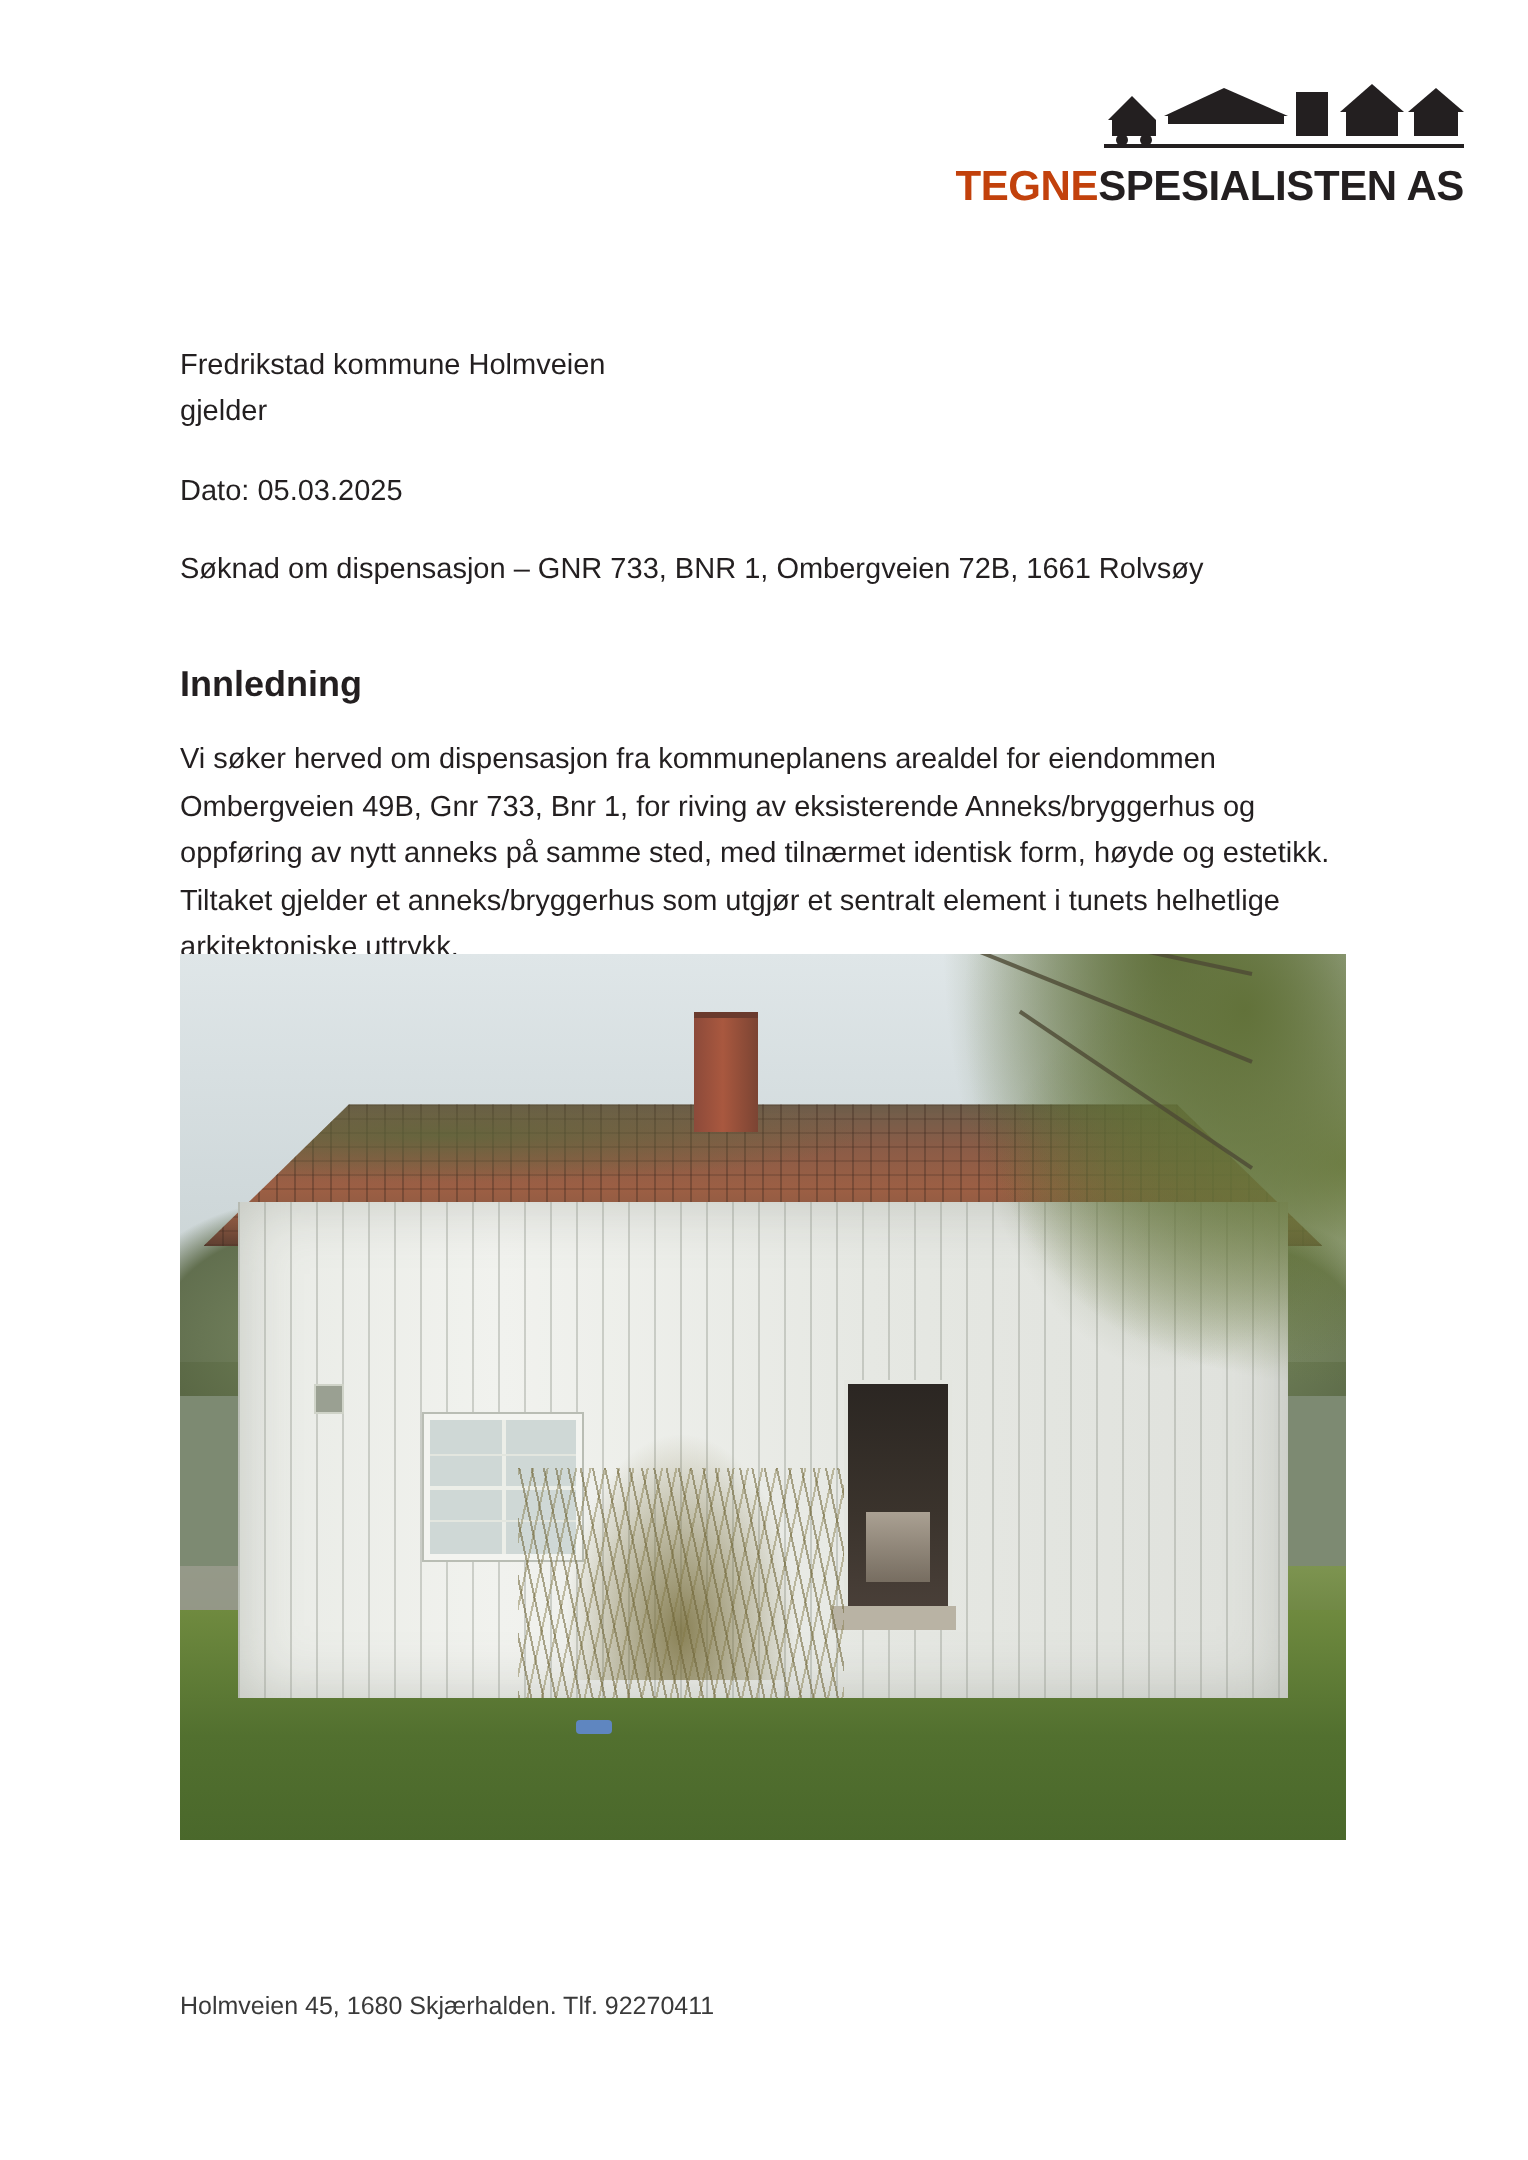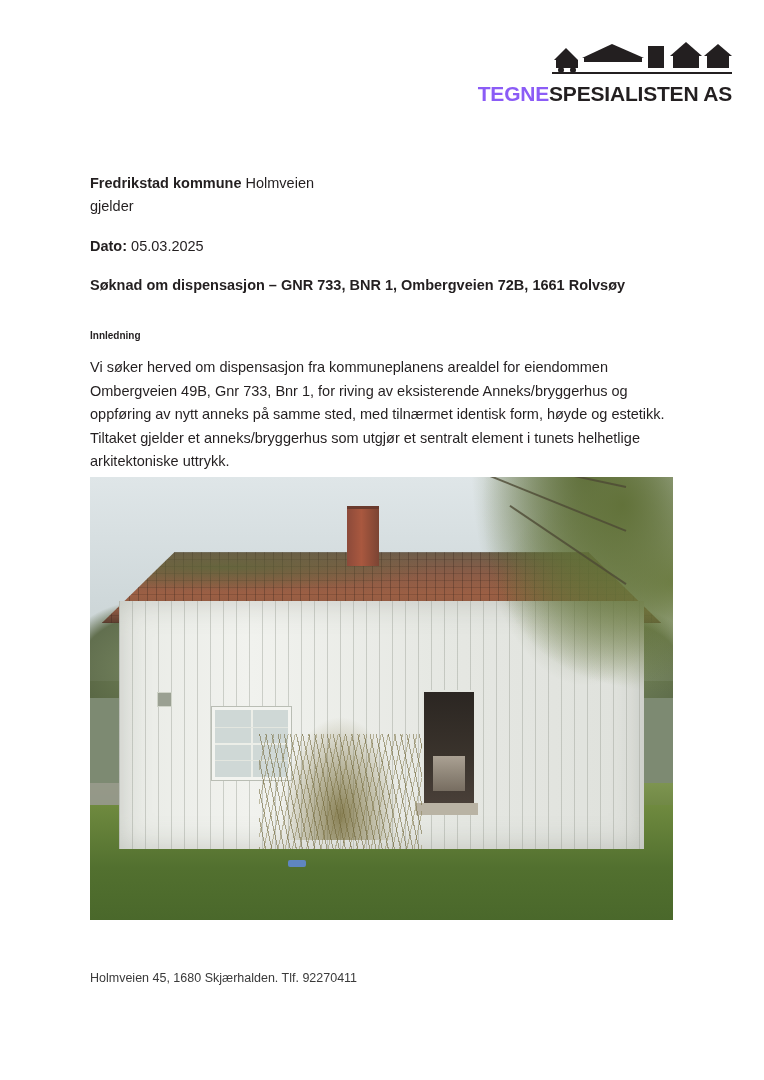--- a/index.html
+++ b/index.html
@@ -38,41 +38,41 @@
   }
   .logo-word {
     margin-top: 6px;
     font-size: 21px;
     font-weight: bold;
     letter-spacing: -0.2px;
     color: #231f20;
     white-space: nowrap;
   }
   .logo-word .accent {
-    color: #8b5cf6;
+    color: #c2410c;
   }
 
   
   .content {
     position: absolute;
     left: 90px;
     top: 172px;
     width: 580px;
   }
   p {
     margin: 0 0 0 0;
     font-size: 14.5px;
     line-height: 1.62;
     color: #231f20;
   }
-  .bold { font-weight: bold; }
+  .bold { font-weight: normal; }
   .addressee { margin-bottom: 16px; }
   .heading-sub {
     font-weight: bold;
-    font-size: 10px;
+    font-size: 18px;
     margin-bottom: 12px;
   }
   .date-line { margin-bottom: 16px; }
   .subject-line { margin-bottom: 30px; }
   .intro-heading { margin-bottom: 12px; }
   .intro-body { margin-bottom: 12px; }
 
   
   .photo-wrap {
     position: absolute;
@@ -298,21 +298,21 @@
   .branch.b3 {
     top: 24%;
     width: 24%;
     transform: rotate(34deg);
   }
 
   
   .footer {
     position: absolute;
     left: 90px;
-    bottom: 95px;
+    bottom: 70px;
     width: 600px;
     font-size: 12.5px;
     color: #3a3a3a;
   }
 </style>
 </head>
 <body>
 
 <div class="page">
 

